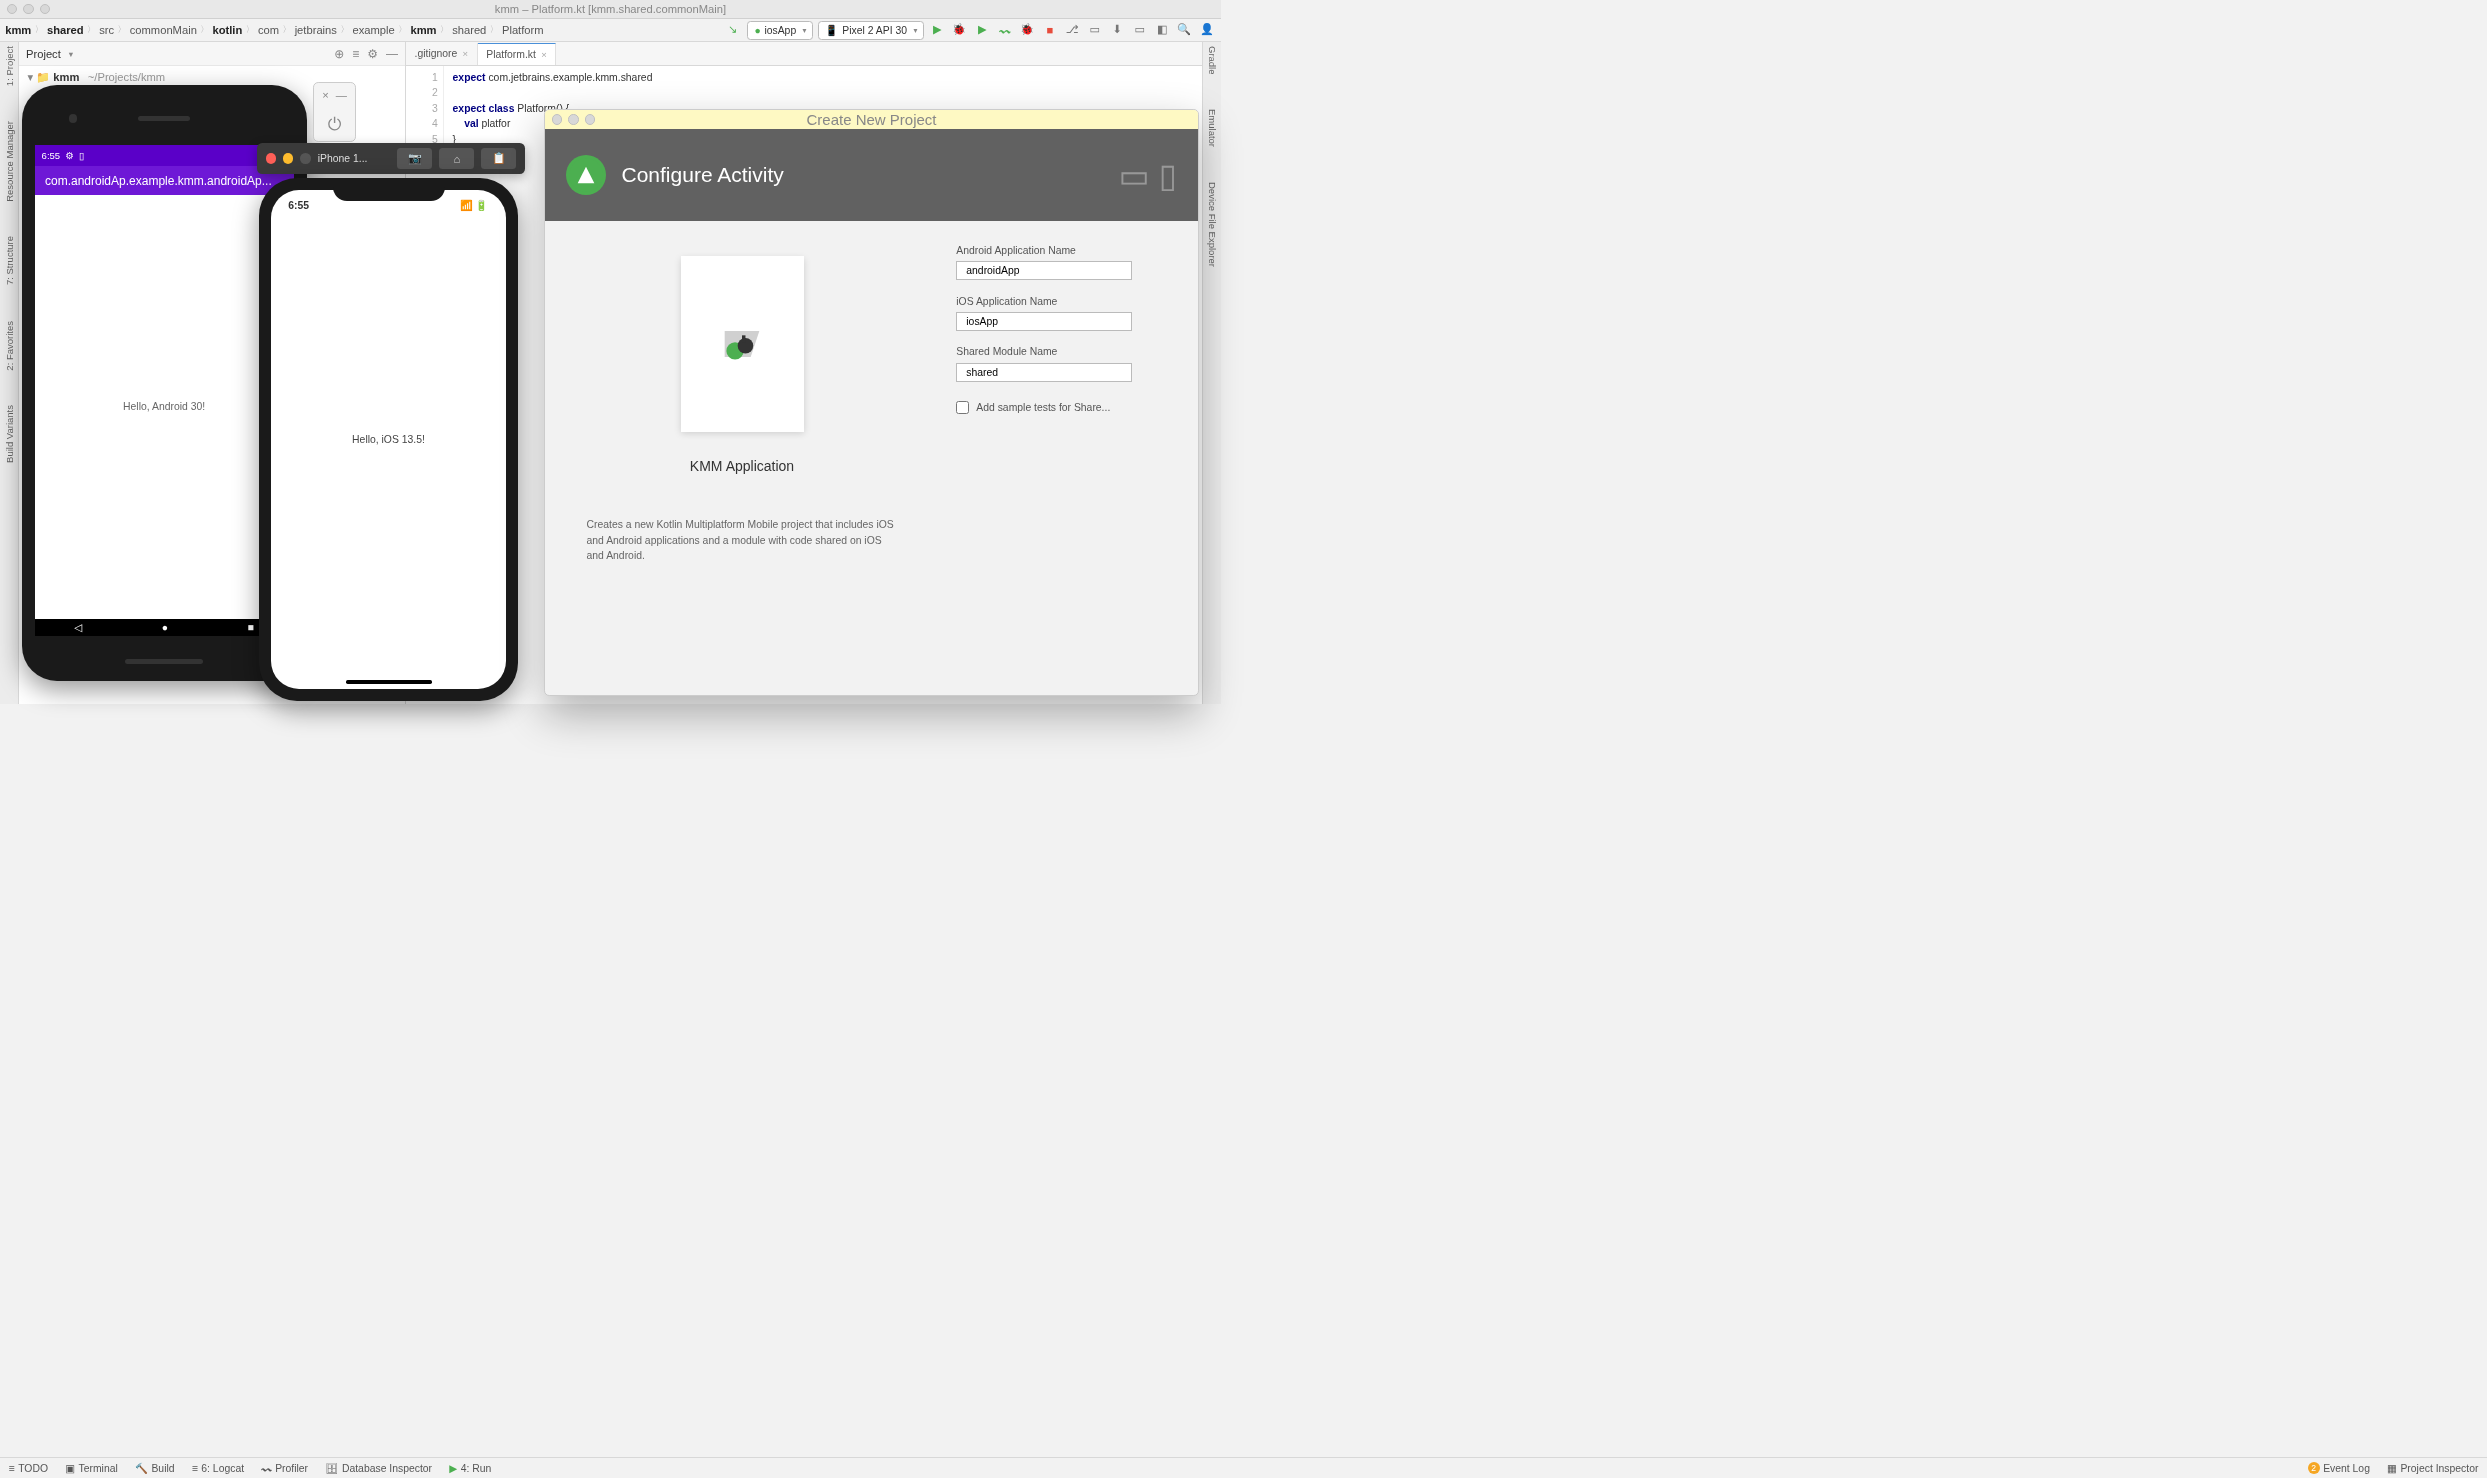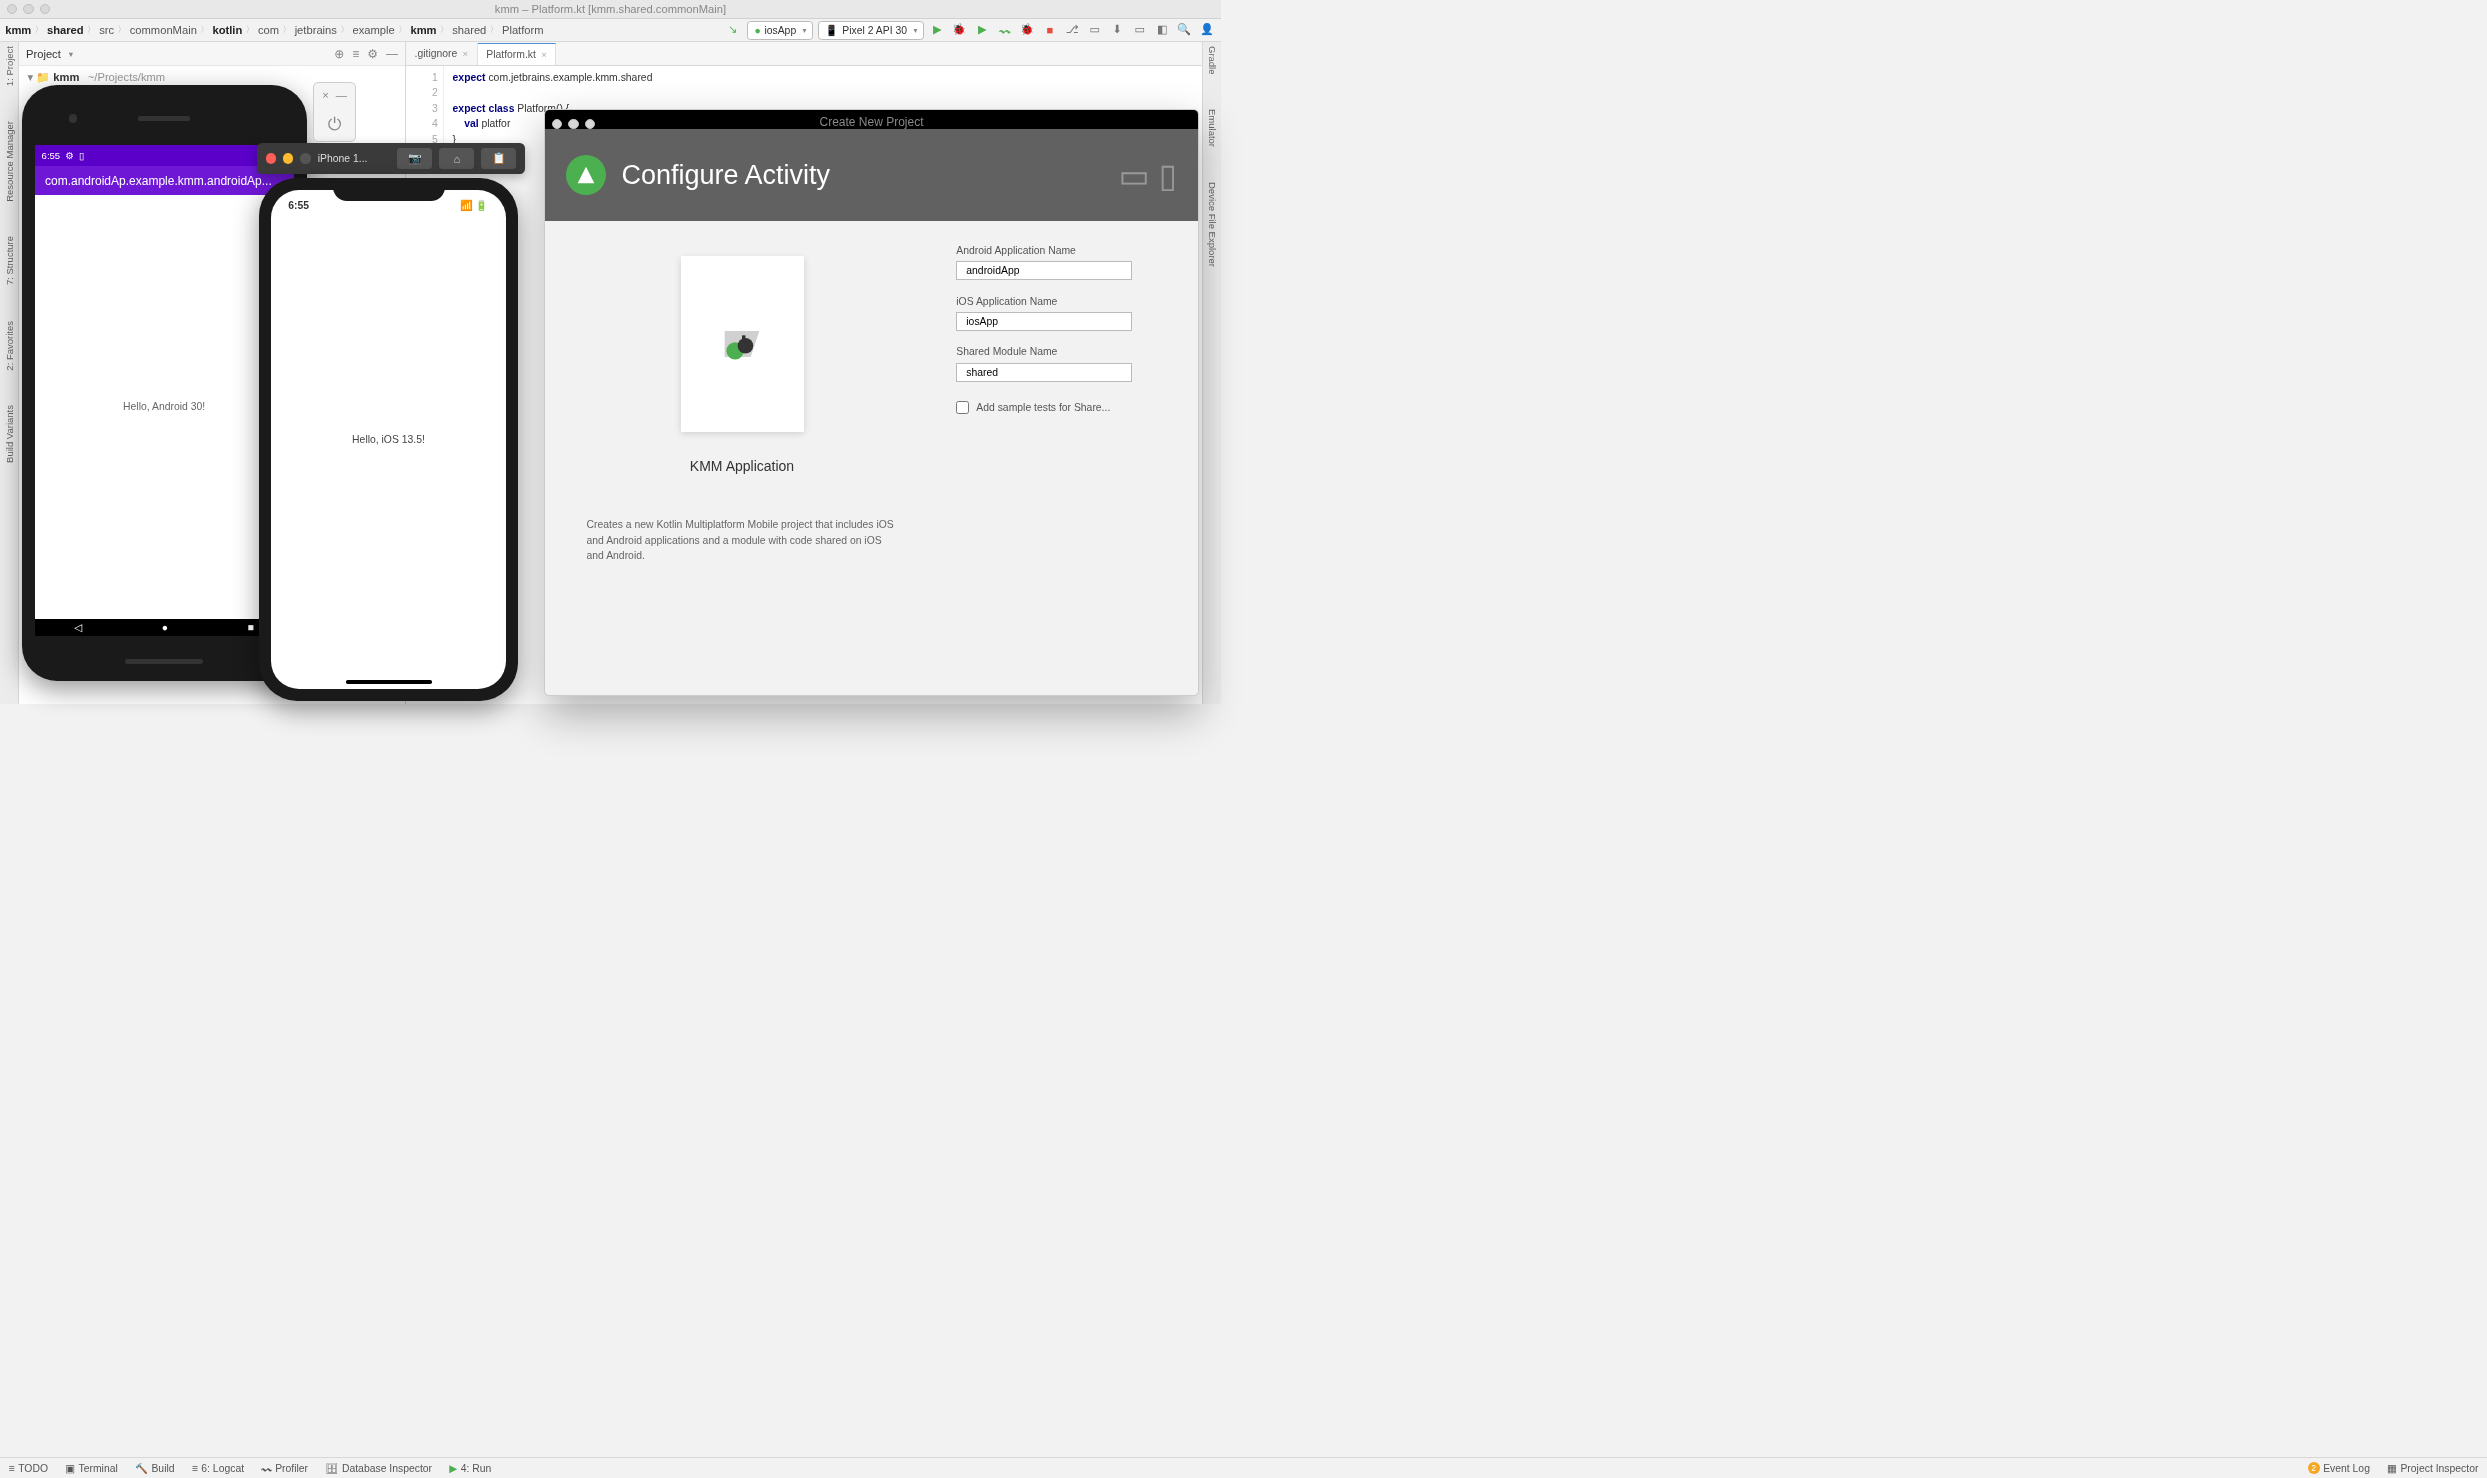--- a/index.html
+++ b/index.html
@@ -75,25 +75,25 @@
 
 .iphone { position: absolute; left: 259px; top: 178px; width: 259px; height: 523px; background: #1a1a1a; border-radius: 38px; z-index: 6; box-shadow: 0 8.6px 26px rgba(0,0,0,.4); }
 .iphone-screen { position: absolute; inset: 12px; background: #fff; border-radius: 28px; overflow: hidden; }
 .iphone .notch { position: absolute; top: 0; left: 50%; transform: translateX(-50%); width: 112px; height: 22.5px; background: #1a1a1a; border-radius: 0 0 14px 14px; }
 .iphone-status { height: 31px; display: flex; align-items: center; justify-content: space-between; padding: 0 17.3px; font-size: 10.4px; font-weight: 600; }
 .iphone-body { position: absolute; inset: 0; display: flex; align-items: center; justify-content: center; font-size: 10.4px; color: #444; }
 .iphone-home { position: absolute; bottom: 5.2px; left: 50%; transform: translateX(-50%); width: 86px; height: 3.5px; background: #000; border-radius: 1.7px; }
 
 
 .dialog { position: absolute; left: 544px; top: 109px; width: 655px; height: 587px; background: #f2f2f2; border: 0.9px solid #ccc; border-radius: 5.2px; box-shadow: 0 17.3px 43px rgba(0,0,0,.3); z-index: 10; overflow: hidden; }
-.dlg-title { height: 19px; display: flex; align-items: flex-end; justify-content: center; font-size: 12px; color: #888; background: #000000; position: relative; }
+.dlg-title { height: 19px; display: flex; align-items: center; justify-content: center; font-size: 15px; color: #888; background: #fef9c3; position: relative; }
 .dlg-title .traffic { left: 7px; }
 .dlg-hero { height: 92px; background: #616161; display: flex; align-items: center; padding: 0 21px; gap: 15.5px; }
 .dlg-hero .logo { width: 40px; height: 40px; border-radius: 50%; background: #4caf50; display: flex; align-items: center; justify-content: center; }
-.dlg-hero h2 { color: #fff; font-size: 27px; font-weight: 400; }
+.dlg-hero h2 { color: #fff; font-size: 21px; font-weight: 400; }
 .dlg-hero .devices { margin-left: auto; color: rgba(255,255,255,.35); font-size: 33px; }
 .dlg-body { display: flex; height: calc(100% - 19px - 92px - 40px); }
 .dlg-left { flex: 1; display: flex; flex-direction: column; align-items: center; padding: 35px 35px 17.3px; }
 .preview-card { width: 123px; height: 176px; background: #fff; box-shadow: 0 1.7px 7px rgba(0,0,0,.15); display: flex; align-items: center; justify-content: center; }
 .preview-card svg { width: 52px; height: 52px; }
 .preview-title { margin-top: 26px; font-size: 14px; color: #333; }
 .preview-desc { margin-top: 43px; font-size: 10.4px; color: #666; line-height: 1.5; text-align: left; max-width: 311px; }
 .dlg-right { width: 259px; padding: 24px 17.3px; }
 .fld-label { font-size: 10.4px; color: #555; margin: 15.5px 0 5.2px; }
 .fld-label:first-child { margin-top: 0; }

